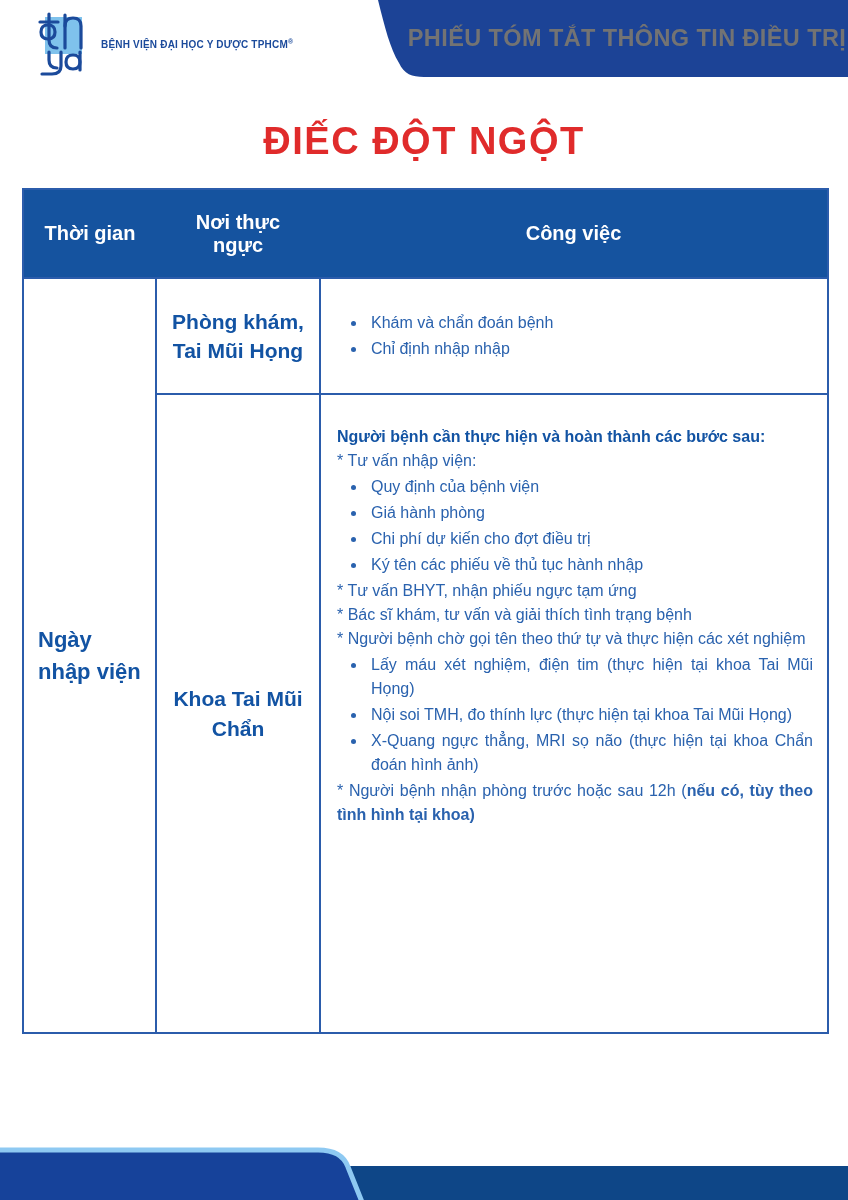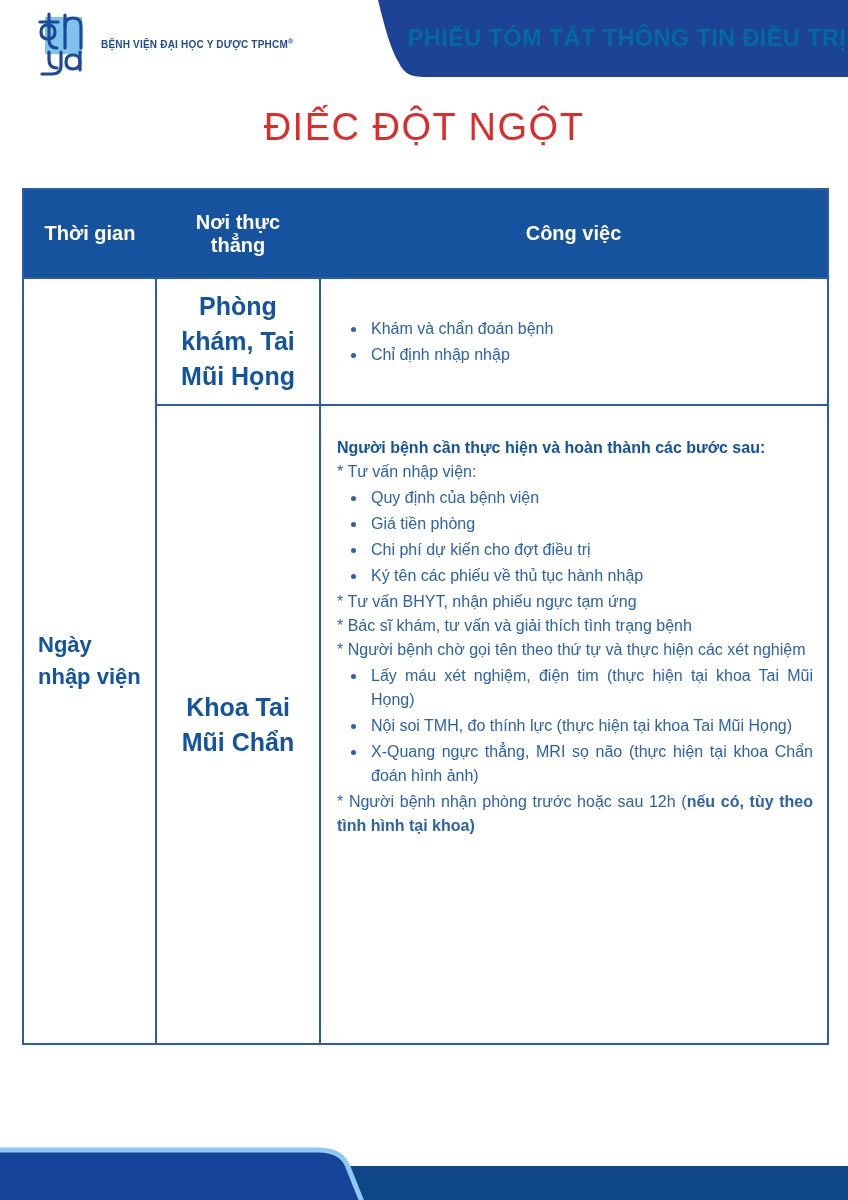--- a/index.html
+++ b/index.html
@@ -28,29 +28,29 @@
   .logo-name{
     width:178px;font-size:10px;font-weight:bold;color:#1b4a9b;
     letter-spacing:.2px;line-height:1.15;white-space:nowrap;
   }
   .logo-name sup{font-size:7px;}
   .banner{position:absolute;right:0;top:0;width:482px;height:82px;}
   .banner svg{position:absolute;left:0;top:0;}
   .banner-title{
     position:absolute;left:50px;right:10px;top:0;height:76px;
     display:flex;align-items:center;justify-content:center;
-    color:#0369a1;font-size:23.5px;font-weight:bold;letter-spacing:.4px;
+    color:#737373;font-size:23.5px;font-weight:bold;letter-spacing:.4px;
     white-space:nowrap;
   }
 
   
   .page-title{
-    position:absolute;left:0;top:106px;width:848px;
+    position:absolute;left:0;top:120px;width:848px;
     text-align:center;color:var(--red);
-    font-size:38px;font-weight:400;letter-spacing:1.5px;
+    font-size:38px;font-weight:700;letter-spacing:1.5px;
   }
 
   
   .sheet-table{
     position:absolute;left:22px;top:188px;width:805px;
     border-collapse:collapse;table-layout:fixed;
   }
   .sheet-table col.c1{width:133px;}
   .sheet-table col.c2{width:164px;}
   .sheet-table col.c3{width:508px;}
@@ -63,21 +63,21 @@
   .sheet-table td{
     border:2px solid var(--border-blue);
     vertical-align:middle;padding:10px 14px;
   }
   td.time-cell{
     text-align:left;color:var(--bold-blue);
     font-size:22px;font-weight:bold;line-height:1.45;
   }
   td.loc-cell{
     text-align:center;color:var(--bold-blue);
-    font-size:25px;font-weight:bold;line-height:1.4;
+    font-size:21px;font-weight:bold;line-height:1.4;
   }
   tr.row-1{height:116px;}
   tr.row-2{height:639px;}
   td.work-cell{
     color:var(--text-blue);font-size:16px;line-height:1.5;
     vertical-align:middle;padding:12px 14px 12px 16px;
   }
   td.work-cell-long{vertical-align:top;padding-top:30px;text-align:justify;}
   ul.dots{margin:0;padding-left:30px;list-style:disc;}
   ul.dots li{padding-left:4px;margin:2px 0;}
@@ -128,21 +128,21 @@
 
 <table class="sheet-table">
   <colgroup>
       <col class="c1">
       <col class="c2">
       <col class="c3">
     </colgroup>
   <thead>
     <tr>
       <th>Thời gian</th>
-      <th>Nơi thực thẳng</th>
+      <th>Nơi thực ngực</th>
       <th>Công việc</th>
     </tr>
   </thead>
   <tbody>
     <tr class="row-1">
       <td class="time-cell" rowspan="2">Ngày nhập viện</td>
       <td class="loc-cell">Phòng khám, Tai Mũi Họng</td>
       <td class="work-cell">
         <ul class="dots" id="row1-bullets">
             <li>Khám và chẩn đoán bệnh</li>
@@ -150,21 +150,21 @@
           </ul>
       </td>
     </tr>
     <tr class="row-2">
       <td class="loc-cell">Khoa Tai Mũi Chẩn</td>
       <td class="work-cell work-cell-long" id="row2-content">
           <p class="cell-heading">Người bệnh cần thực hiện và hoàn thành các bước sau:</p>
           <p class="star-line">* Tư vấn nhập viện:</p>
           <ul class="dots">
             <li>Quy định của bệnh viện</li>
-            <li>Giá tiền phòng</li>
+            <li>Giá hành phòng</li>
             <li>Chi phí dự kiến cho đợt điều trị</li>
             <li>Ký tên các phiếu về thủ tục hành nhập</li>
           </ul>
           <p class="star-line">* Tư vấn BHYT,  nhận phiếu ngực tạm ứng</p>
           <p class="star-line">* Bác sĩ khám, tư vấn và giải thích tình trạng bệnh</p>
           <p class="star-line">* Người bệnh chờ gọi tên theo thứ tự và thực hiện các xét nghiệm</p>
           <ul class="dots">
             <li>Lấy máu xét nghiệm, điện tim (thực hiện tại khoa Tai Mũi Họng)</li>
             <li>Nội soi TMH, đo thính lực (thực hiện tại khoa Tai Mũi Họng)</li>
             <li>X-Quang ngực thẳng, MRI sọ não (thực hiện tại khoa Chẩn đoán hình ảnh)</li>

